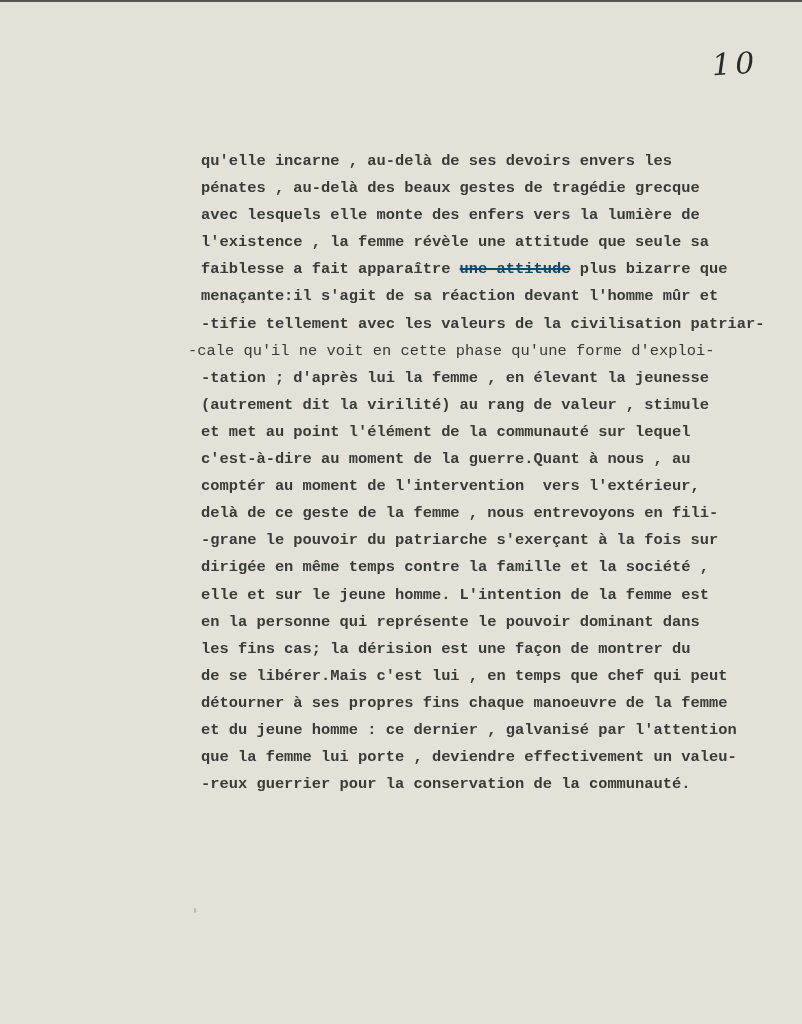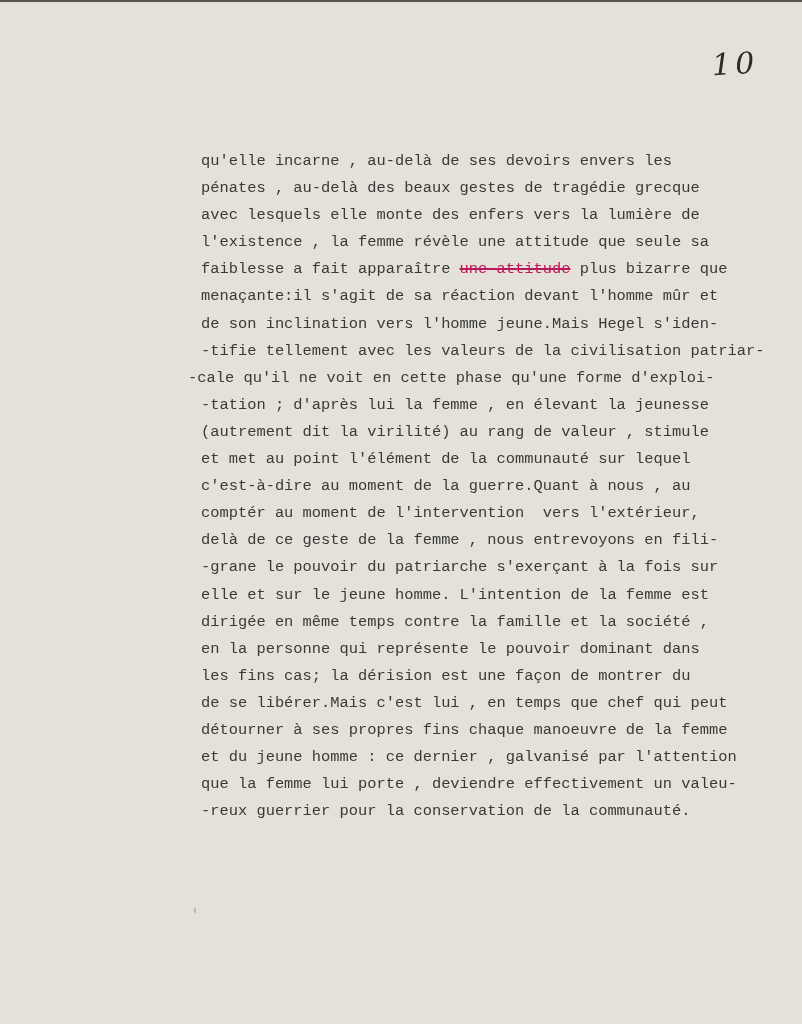--- a/index.html
+++ b/index.html
@@ -43,26 +43,26 @@
       font-size: 15.4px;
       color: #3a3a38;
       margin: 0;
       padding: 0;
     }
     .line {
       height: 27.1px;
       line-height: 27.1px;
       white-space: pre;
     }
-    .line.indent { padding-left: 9px; }
+    .line.indent { padding-left: 9px; font-weight: bold; }
     .line.outdent { padding-left: 0px; }
     .strike {
       text-decoration: line-through;
       text-decoration-thickness: 2px;
-      color: #be185d;
+      color: #0c4a6e;
     }
     .speck {
       position: absolute;
       left: 194px;
       top: 906px;
       width: 2px;
       height: 5px;
       background: #b8b6ad;
       border-radius: 1px;
     }
@@ -73,32 +73,31 @@
 <div class="page">
   <div class="page-number">10</div>
 
   <div class="body-text">
     <div class="line indent">qu'elle incarne , au-delà de ses devoirs envers les</div>
     <div class="line indent">pénates , au-delà des beaux gestes de tragédie grecque</div>
     <div class="line indent">avec lesquels elle monte des enfers vers la lumière de</div>
     <div class="line indent">l'existence , la femme révèle une attitude que seule sa</div>
     <div class="line indent"><span>faiblesse a fait apparaître </span><span class="strike">une-attitude</span><span> plus bizarre que</span></div>
     <div class="line indent">menaçante:il s'agit de sa réaction devant l'homme mûr et</div>
-    <div class="line indent">de son inclination vers l'homme jeune.Mais Hegel s'iden-</div>
     <div class="line indent">-tifie tellement avec les valeurs de la civilisation patriar-</div>
     <div class="line outdent" style="margin-left:-4px;">-cale qu'il ne voit en cette phase qu'une forme d'exploi-</div>
     <div class="line indent">-tation ; d'après lui la femme , en élevant la jeunesse</div>
     <div class="line indent">(autrement dit la virilité) au rang de valeur , stimule</div>
     <div class="line indent">et met au point l'élément de la communauté sur lequel</div>
     <div class="line indent">c'est-à-dire au moment de la guerre.Quant à nous , au</div>
     <div class="line indent">comptér au moment de l'intervention  vers l'extérieur,</div>
     <div class="line indent">delà de ce geste de la femme , nous entrevoyons en fili-</div>
     <div class="line indent">-grane le pouvoir du patriarche s'exerçant à la fois sur</div>
+    <div class="line indent">dirigée en même temps contre la famille et la société ,</div>
     <div class="line indent">elle et sur le jeune homme. L'intention de la femme est</div>
-    <div class="line indent">dirigée en même temps contre la famille et la société ,</div>
     <div class="line indent">en la personne qui représente le pouvoir dominant dans</div>
     <div class="line indent">les fins cas; la dérision est une façon de montrer du</div>
     <div class="line indent">de se libérer.Mais c'est lui , en temps que chef qui peut</div>
     <div class="line indent">détourner à ses propres fins chaque manoeuvre de la femme</div>
     <div class="line indent">et du jeune homme : ce dernier , galvanisé par l'attention</div>
     <div class="line indent">que la femme lui porte , deviendre effectivement un valeu-</div>
     <div class="line indent">-reux guerrier pour la conservation de la communauté.</div>
   </div>
 
   <div class="speck"></div>

